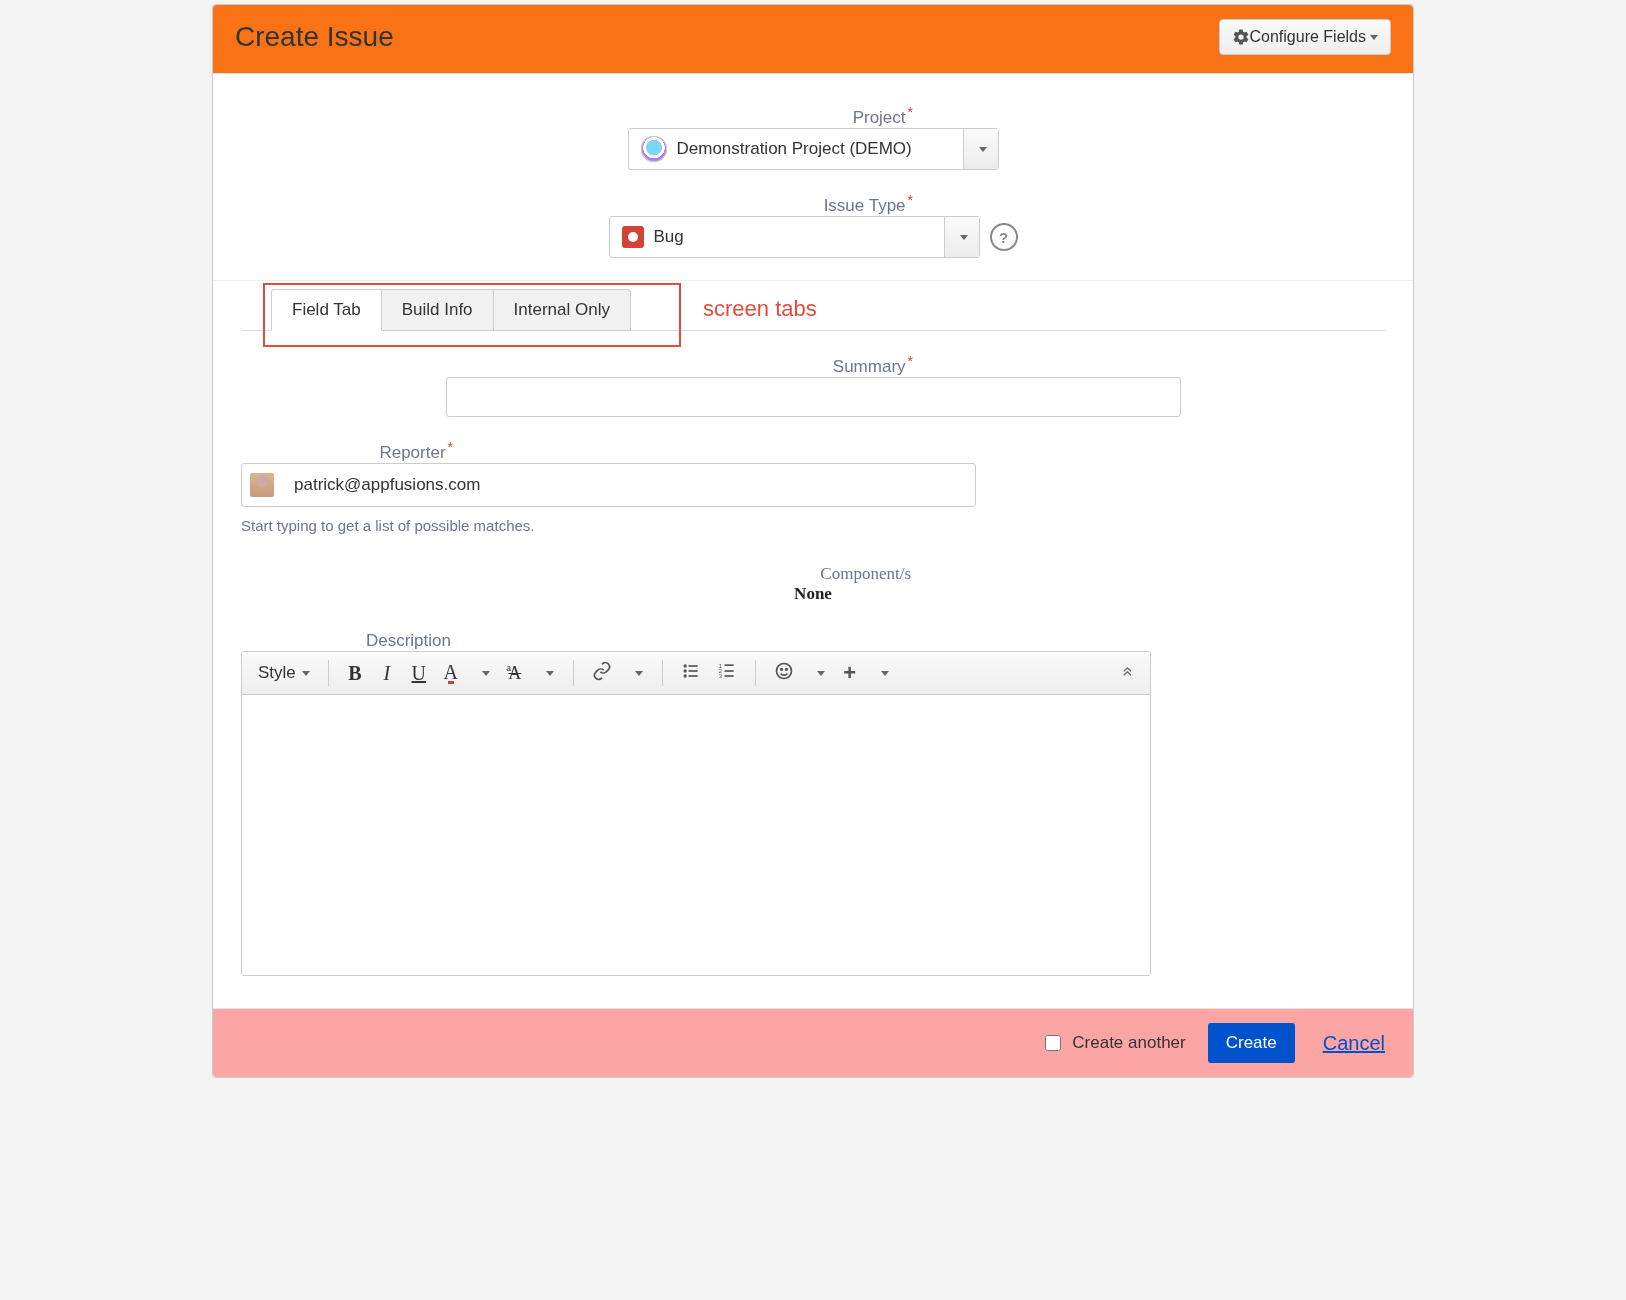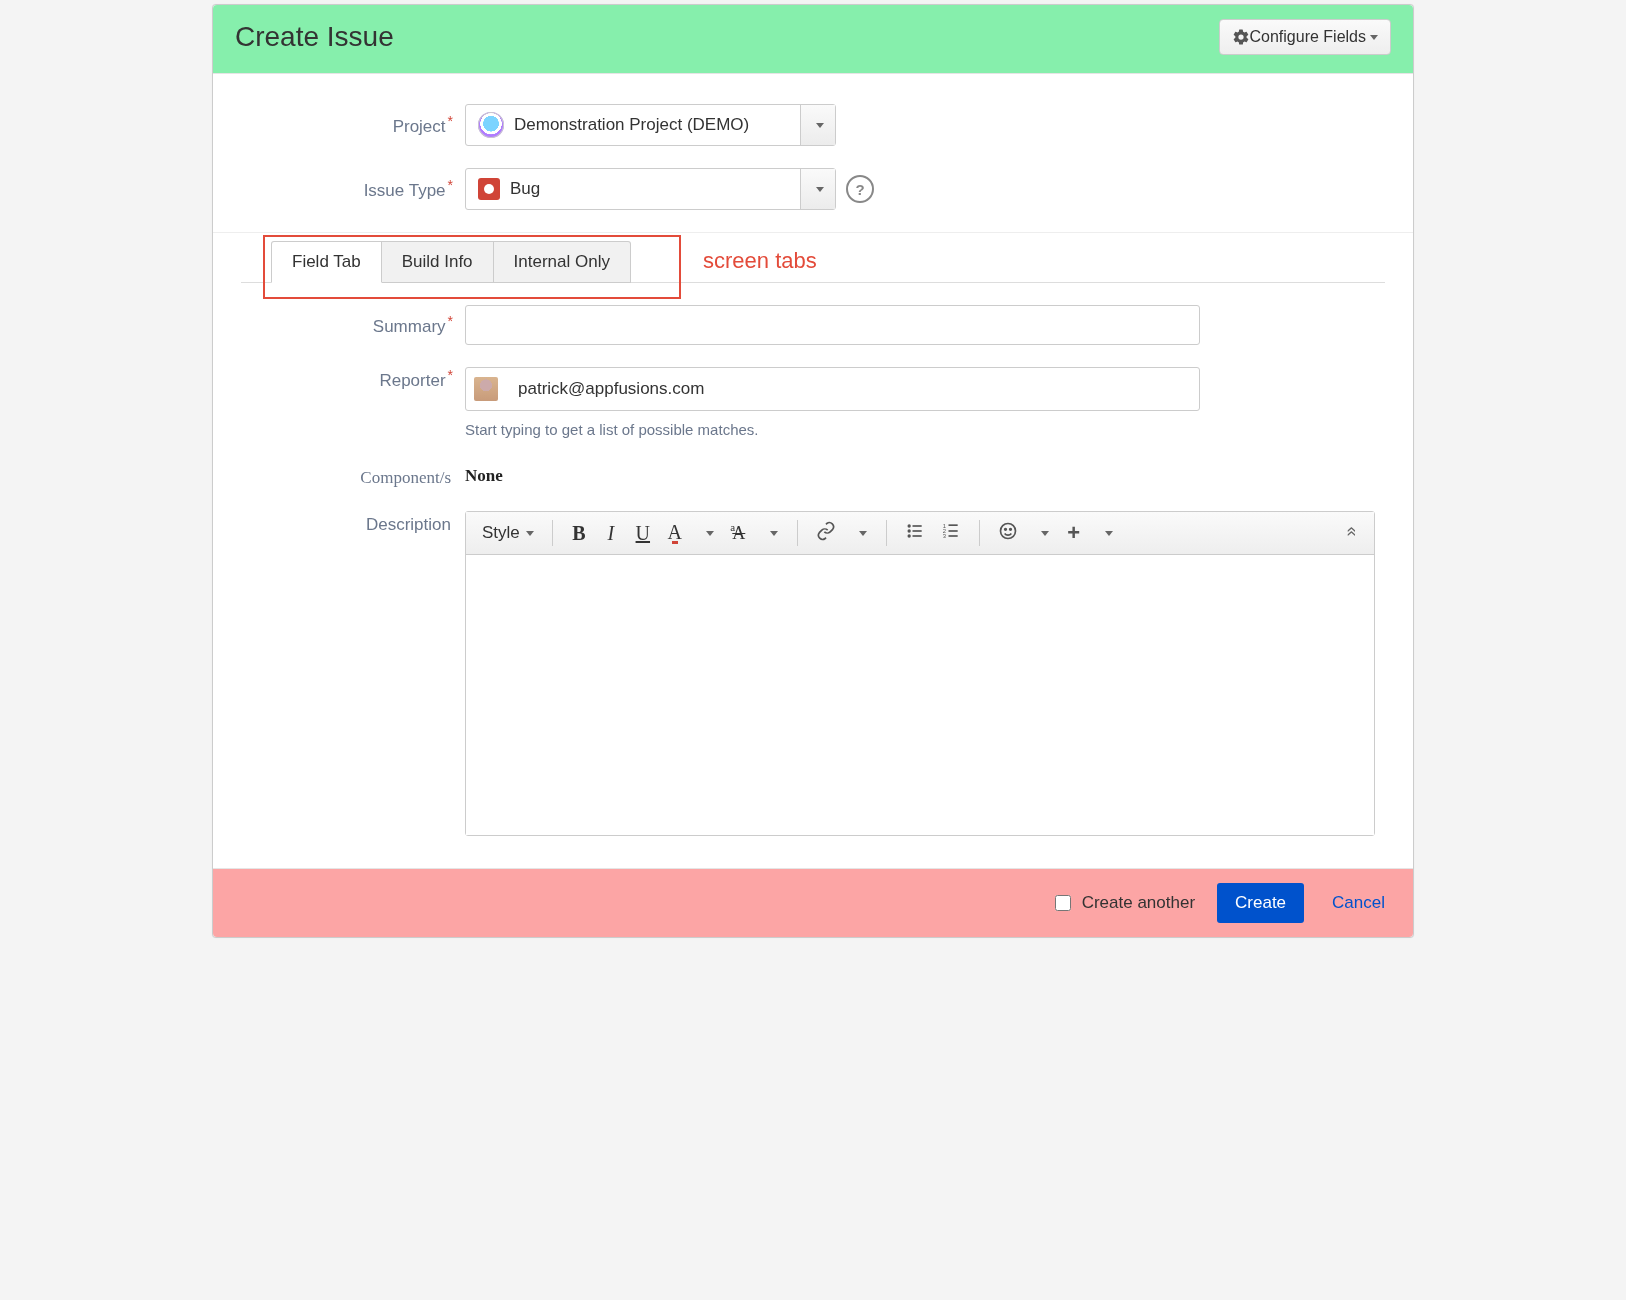--- a/index.html
+++ b/index.html
@@ -15,21 +15,21 @@
     margin: 4px auto;
     background: #fff;
     border: 1px solid #ccc;
     border-radius: 4px;
     box-shadow: 0 0 1px rgba(0,0,0,0.1);
   }
   .dialog-header {
     display: flex;
     align-items: center;
     padding: 14px 22px 18px 22px;
-    background: #86efac;
+    background: #f97316;
     border-bottom: 1px solid #e5e5e5;
     border-top-left-radius: 4px;
     border-top-right-radius: 4px;
   }
   .dialog-header h2 {
     flex: 1;
     margin: 0;
     font-size: 28px;
     font-weight: 500;
     color: #333;
@@ -55,20 +55,21 @@
     margin-left: 4px;
   }
   .gear-icon svg { display:block; }
 
   .form-area { padding: 30px 28px 10px 28px; }
 
   .field-row {
     display: flex;
     align-items: center;
     margin-bottom: 22px;
+    flex-direction: column;
   }
   .field-row.top-align { align-items: flex-start; }
   .field-label {
     width: 210px;
     text-align: right;
     color: #6b778c;
     font-size: 17px;
     padding-right: 14px;
     padding-top: 4px;
   }
@@ -218,21 +219,21 @@
     gap: 22px;
     border-bottom-left-radius:4px; border-bottom-right-radius:4px;
   }
   .create-another { display:flex; align-items:center; gap:8px; color:#333; font-size:17px; }
   .create-another input { width:16px; height:16px; }
   .btn-primary {
     background:#0052cc; color:#fff; border:none; border-radius:3px;
     padding: 10px 18px; font-size:17px; cursor:pointer;
   }
   .btn-link {
-    background:none; border:none; color:#0052cc; font-size:17px; cursor:pointer;
+    background:none; border:none; color:#0052cc; font-size:20px; cursor:pointer;text-decoration:underline;
   }
 </style>
 </head>
 <body>
 
 <div class="dialog">
 
   <div class="dialog-header">
     <h2>Create Issue</h2>
     <button class="configure-btn">

